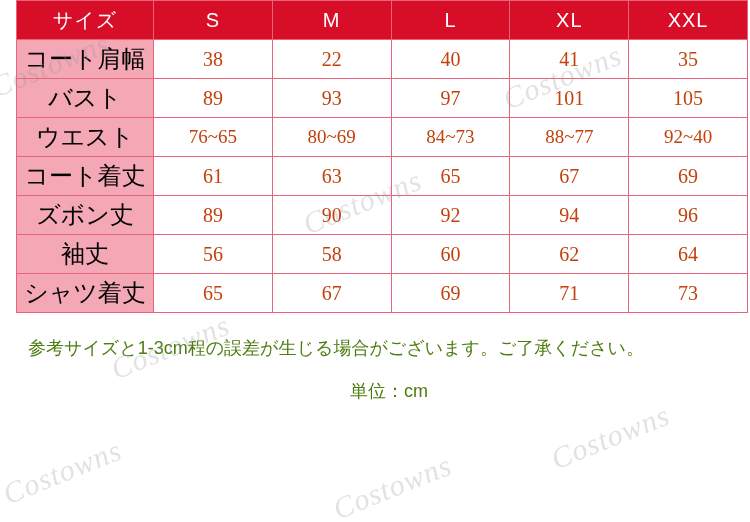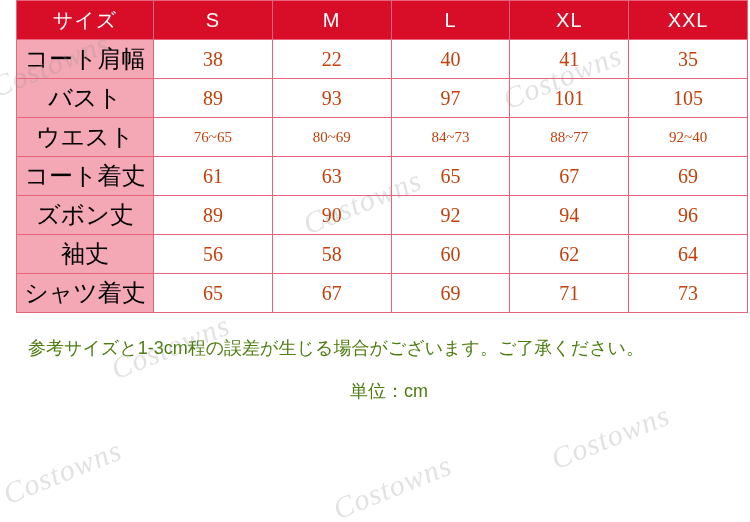--- a/index.html
+++ b/index.html
@@ -84,21 +84,21 @@
     width: 136px;
     letter-spacing: 0px;
   }
   tbody td.val {
     background: #ffffff;
     color: #c2410c;
     font-size: 20px;
     font-family: "Liberation Serif", serif;
   }
   tbody tr td.val.range {
-    font-size: 15px;
+    font-size: 19px;
   }
 
   .notes {
     position: relative;
     z-index: 2;
     margin: 22px 0 0 28px;
   }
   .note-line {
     color: #4d7c0f;
     font-size: 18px;

